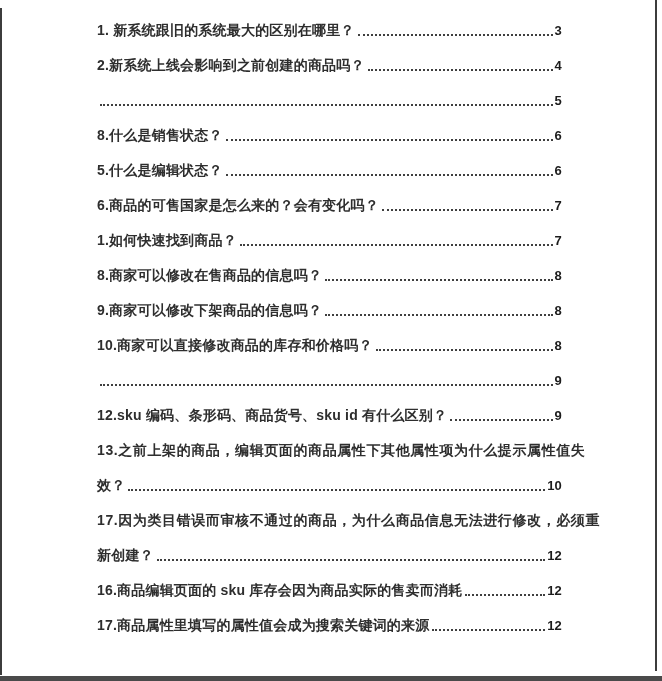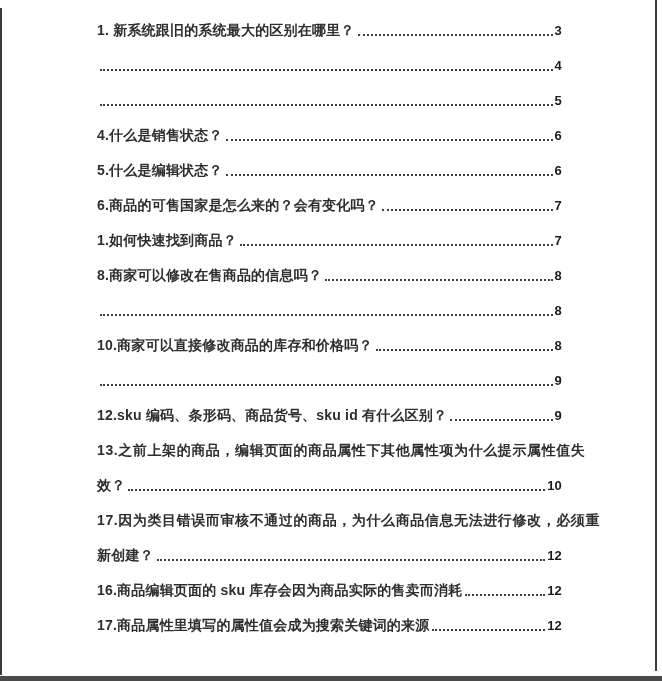--- a/index.html
+++ b/index.html
@@ -72,31 +72,32 @@
 
   <div class="toc">
 
     <div class="row">
       <span class="t">1. 新系统跟旧的系统最大的区别在哪里？</span>
       <span class="dots"></span>
       <span class="pg">3</span>
     </div>
 
     <div class="row">
+      <span class="t">2.新系统上线会影响到之前创建的商品吗？</span>
       <span class="dots"></span>
       <span class="pg">4</span>
     </div>
 
     <div class="row">
       <span class="dots"></span>
       <span class="pg">5</span>
     </div>
 
     <div class="row">
-      <span class="t">4.什么是销售状态？</span>
+      <span class="t">8.什么是销售状态？</span>
       <span class="dots"></span>
       <span class="pg">6</span>
     </div>
 
     <div class="row">
       <span class="t">5.什么是编辑状态？</span>
       <span class="dots"></span>
       <span class="pg">6</span>
     </div>
 
@@ -112,20 +113,21 @@
       <span class="pg">7</span>
     </div>
 
     <div class="row">
       <span class="t">8.商家可以修改在售商品的信息吗？</span>
       <span class="dots"></span>
       <span class="pg">8</span>
     </div>
 
     <div class="row">
+      <span class="t">9.商家可以修改下架商品的信息吗？</span>
       <span class="dots"></span>
       <span class="pg">8</span>
     </div>
 
     <div class="row">
       <span class="t">10.商家可以直接修改商品的库存和价格吗？</span>
       <span class="dots"></span>
       <span class="pg">8</span>
     </div>
 

